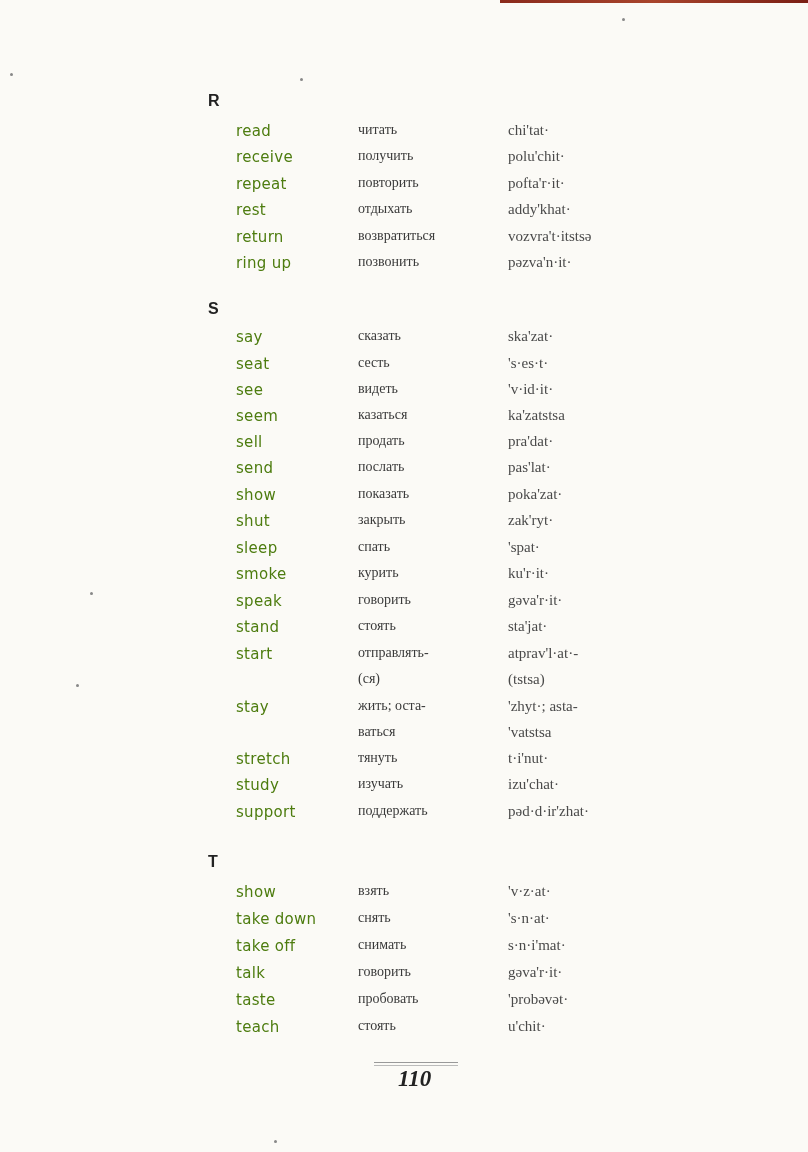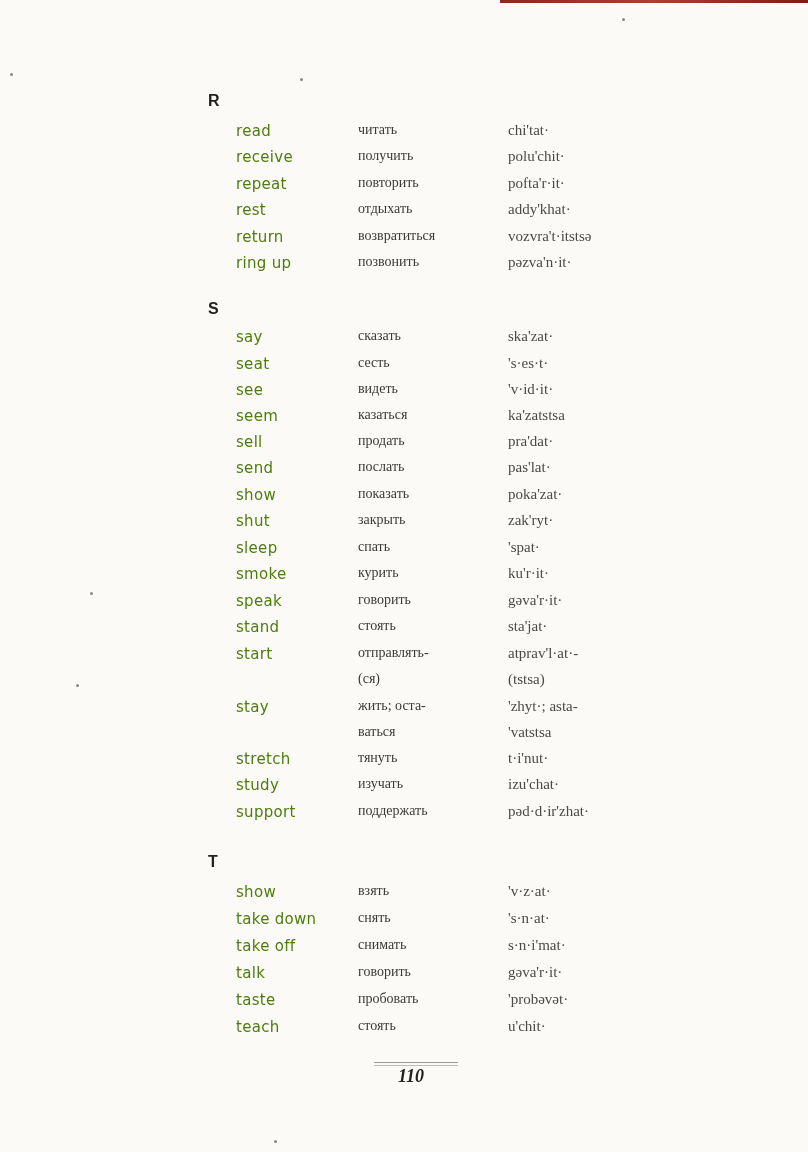--- a/index.html
+++ b/index.html
@@ -27,21 +27,21 @@
       margin-left: 28px;
     }
     .ru { position: absolute; left: 358px; font-family: "Liberation Serif", serif; font-size: 14px; color: #3a3a3a; }
     .tr { position: absolute; left: 508px; font-family: "Liberation Serif", serif; font-size: 15px; color: #4a4a4a; }
     .footer-rule {
       position: absolute; left: 374px; top: 1062px; width: 84px; height: 2px;
       border-top: 1px solid #999; border-bottom: 1px solid #bbb;
     }
     .page-number {
       position: absolute; left: 398px; top: 1066px;
-      font-family: "Liberation Serif", serif; font-style: italic; font-weight: bold; font-size: 18px; color: #222;
+      font-family: "Liberation Serif", serif; font-style: italic; font-weight: bold; font-size: 23px; color: #222;
     }
   </style>
 </head>
 <body>
 
 <div class="top-strip"></div>
 <div class="speck" style="left:10px;top:73px"></div>
 <div class="speck" style="left:300px;top:78px"></div>
 <div class="speck" style="left:622px;top:18px"></div>
 <div class="speck" style="left:90px;top:592px"></div>

